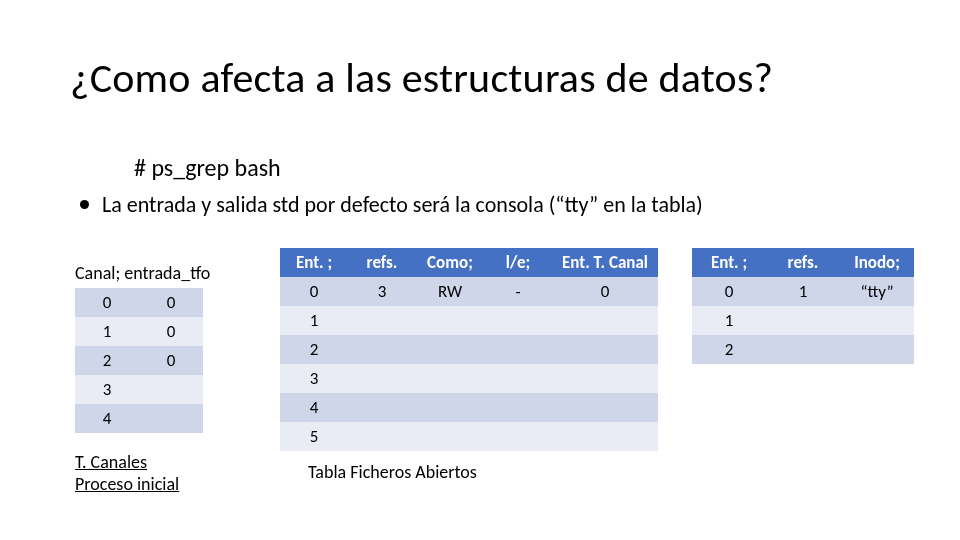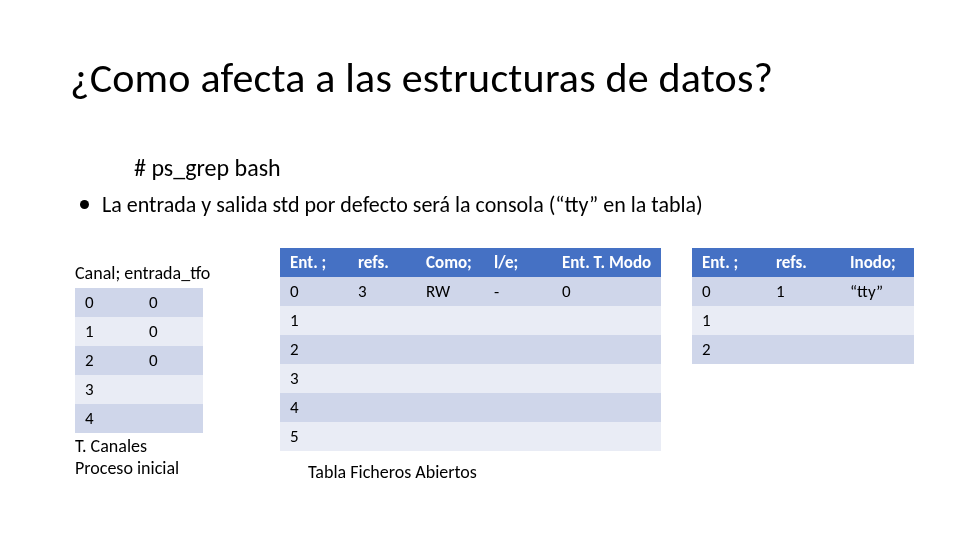--- a/index.html
+++ b/index.html
@@ -58,21 +58,21 @@
   
   .tablewrap {
     position: absolute;
   }
   .tbl {
     border-collapse: collapse;
     font-size: 17px;
   }
   .tbl th, .tbl td {
     padding: 4px 10px;
-    text-align: left;
+    text-align: center;
     font-weight: 400;
   }
   .tbl th {
     background: #4571c4;
     color: #fff;
     font-weight: 600;
   }
   .tbl tr.odd td  { background: #cfd6ea; }
   .tbl tr.even td { background: #e9ecf5; }
 
@@ -81,21 +81,21 @@
     margin-top: 4px;
   }
   .cap-above {
     font-size: 18px;
     margin-bottom: 4px;
   }
 
   
   #t-canales  { top: 262px; left: 75px; }
   #t-canales .tbl th, #t-canales .tbl td { min-width: 44px; }
-  #t-canales .cap { margin-top: 2px; }
+  #t-canales .cap { margin-top: 18px; text-decoration: underline; }
 
   #t-tfa      { top: 248px; left: 280px; }
   #t-tfa .tbl th, #t-tfa .tbl td { min-width: 48px; }
   #t-tfa .cap { margin-top: 10px; margin-left: 28px; }
 
   #t-inodo    { top: 248px; left: 692px; }
   #t-inodo .tbl th, #t-inodo .tbl td { min-width: 54px; }
 </style>
 </head>
 <body>
@@ -143,21 +143,21 @@
   </div>
 
   <div id="t-tfa" class="tablewrap">
     <table class="tbl">
       <tbody>
           <tr>
         <th>Ent. ;</th>
             <th>refs.</th>
         <th>Como;</th>
             <th>l/e;</th>
-        <th>Ent. T. Modo</th>
+        <th>Ent. T. Canal</th>
       </tr>
       <tr class="odd">
             <td>0</td>
             <td>3</td>
             <td>RW</td>
             <td>-</td>
             <td>0</td>
           </tr>
       <tr class="even">
             <td>1</td>

